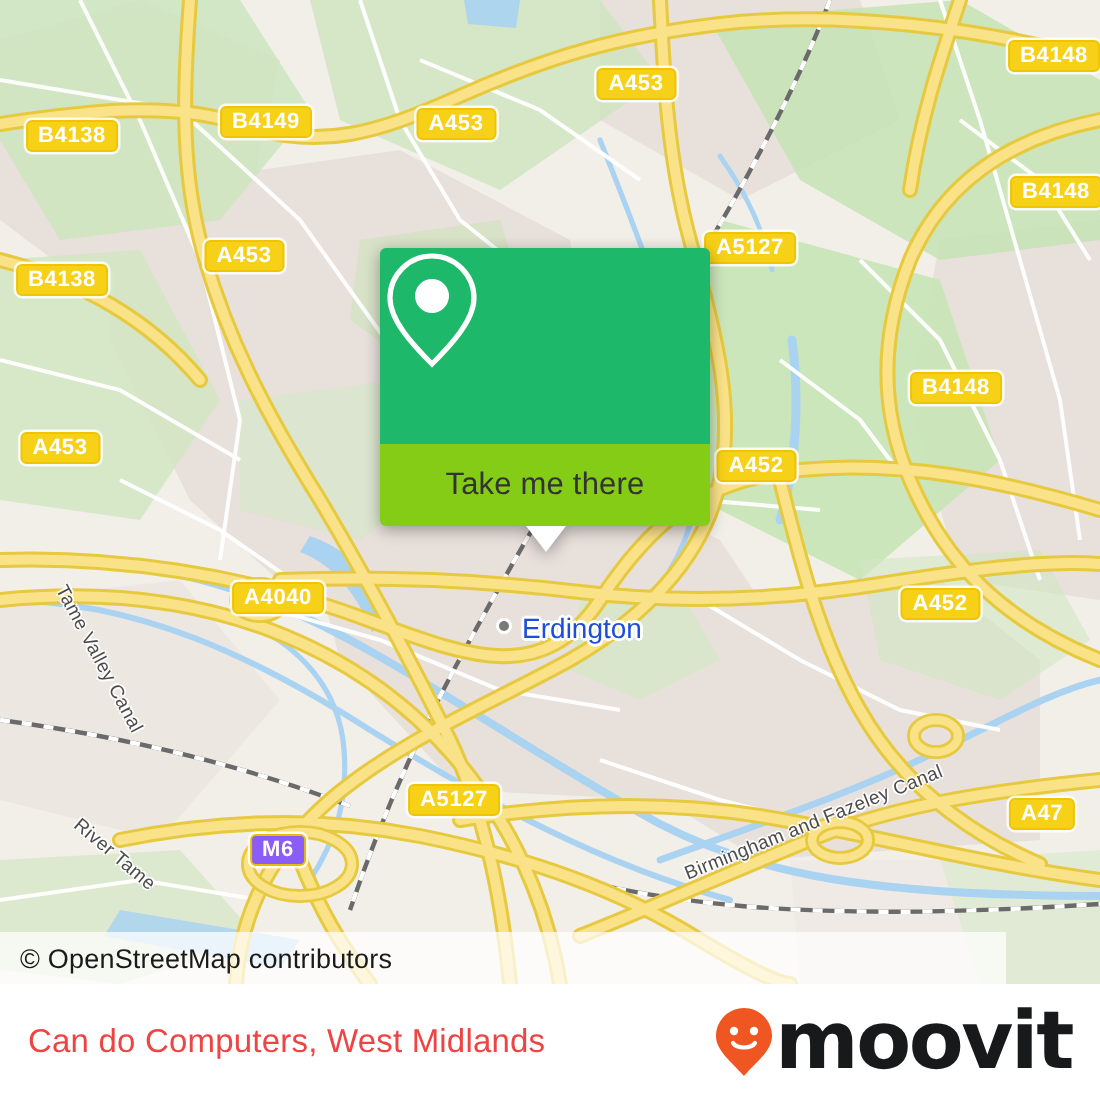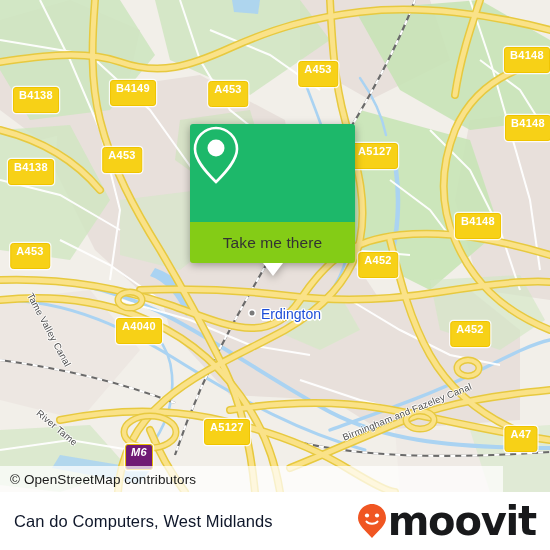--- a/index.html
+++ b/index.html
@@ -18,29 +18,28 @@
   
   .shield{
     position:absolute;
     background:#F7D117;
     border:1.6px solid #EFC400;
     border-radius:3px;
     color:#ffffff;
     font-size:11px;
     font-weight:bold;
     letter-spacing:.3px;
-    padding:1px 5px 10px 5px;
+    padding:1px 5px 0 5px;
     line-height:13px;
     white-space:nowrap;
     box-shadow:0 0 0 1.2px rgba(255,255,255,.85);
     transform:translate(-50%,-50%);
     font-family:"Liberation Sans","DejaVu Sans",sans-serif;
-    margin-top:32px;
-  }
-  .shield.motorway{background:#701a75;border-color:#E8BE00;font-style:italic;}
+  }
+  .shield.motorway{background:#8b5cf6;border-color:#E8BE00;}
 
   
   .place-label{
     position:absolute;transform:translate(-50%,-50%);
     color:#1d4ed8;font-size:14px;white-space:nowrap;
     text-shadow:
       1.5px 0 #fff,-1.5px 0 #fff,0 1.5px #fff,0 -1.5px #fff,
       1px 1px #fff,-1px 1px #fff,1px -1px #fff,-1px -1px #fff;
   }
   .place-dot{
@@ -97,21 +96,21 @@
   
   #footer{
     position:absolute;left:0;top:492px;width:550px;height:58px;
     background:#ffffff;overflow:hidden;
   }
   #footer-inner{
     position:relative;width:100%;height:100%;
     display:flex;align-items:center;justify-content:space-between;
     padding:0 14px 0 14px;box-sizing:border-box;
   }
-  #footer-title{color:#0f172a;font-size:16.5px;letter-spacing:.1px;}
+  #footer-title{color:#ef4444;font-size:16.5px;letter-spacing:.1px;}
   #brand{display:flex;align-items:center;gap:1px;}
   #brand-word{
     color:#18191b;font-size:40px;font-weight:bold;letter-spacing:-1.2px;
     line-height:30px;
     font-family:"DejaVu Sans","Liberation Sans",sans-serif;
   }
 </style>
 </head>
 <body>
 

